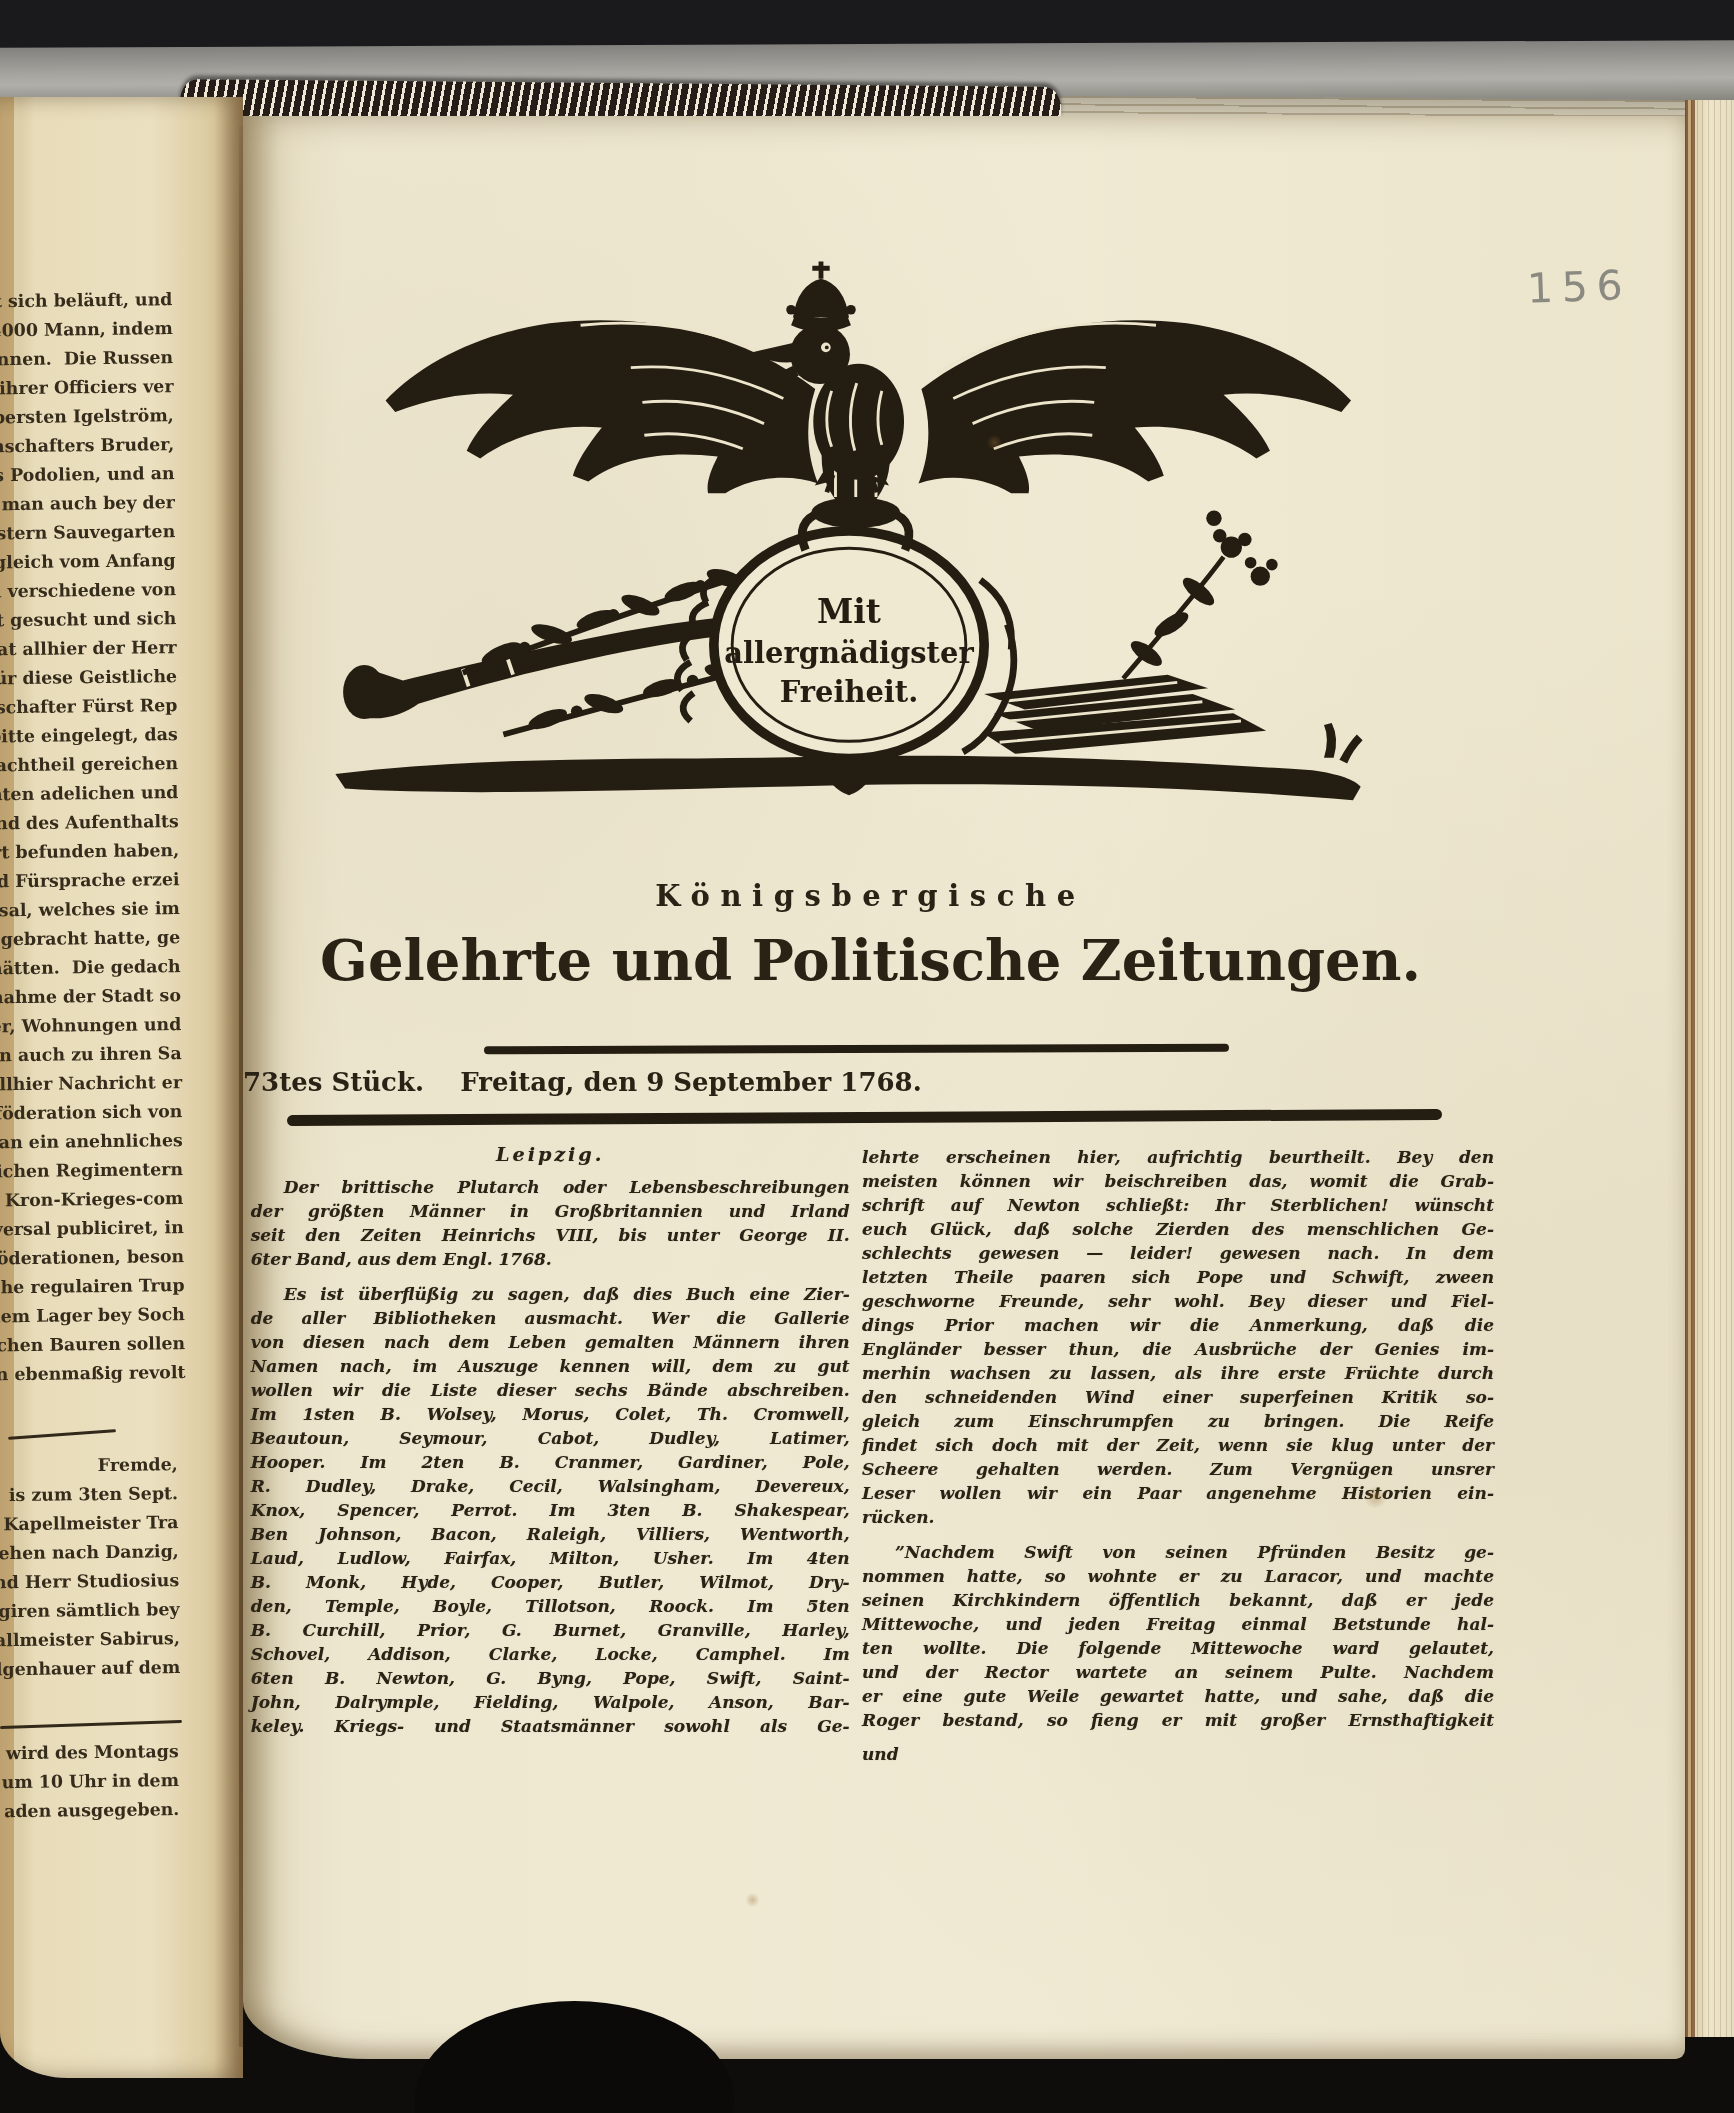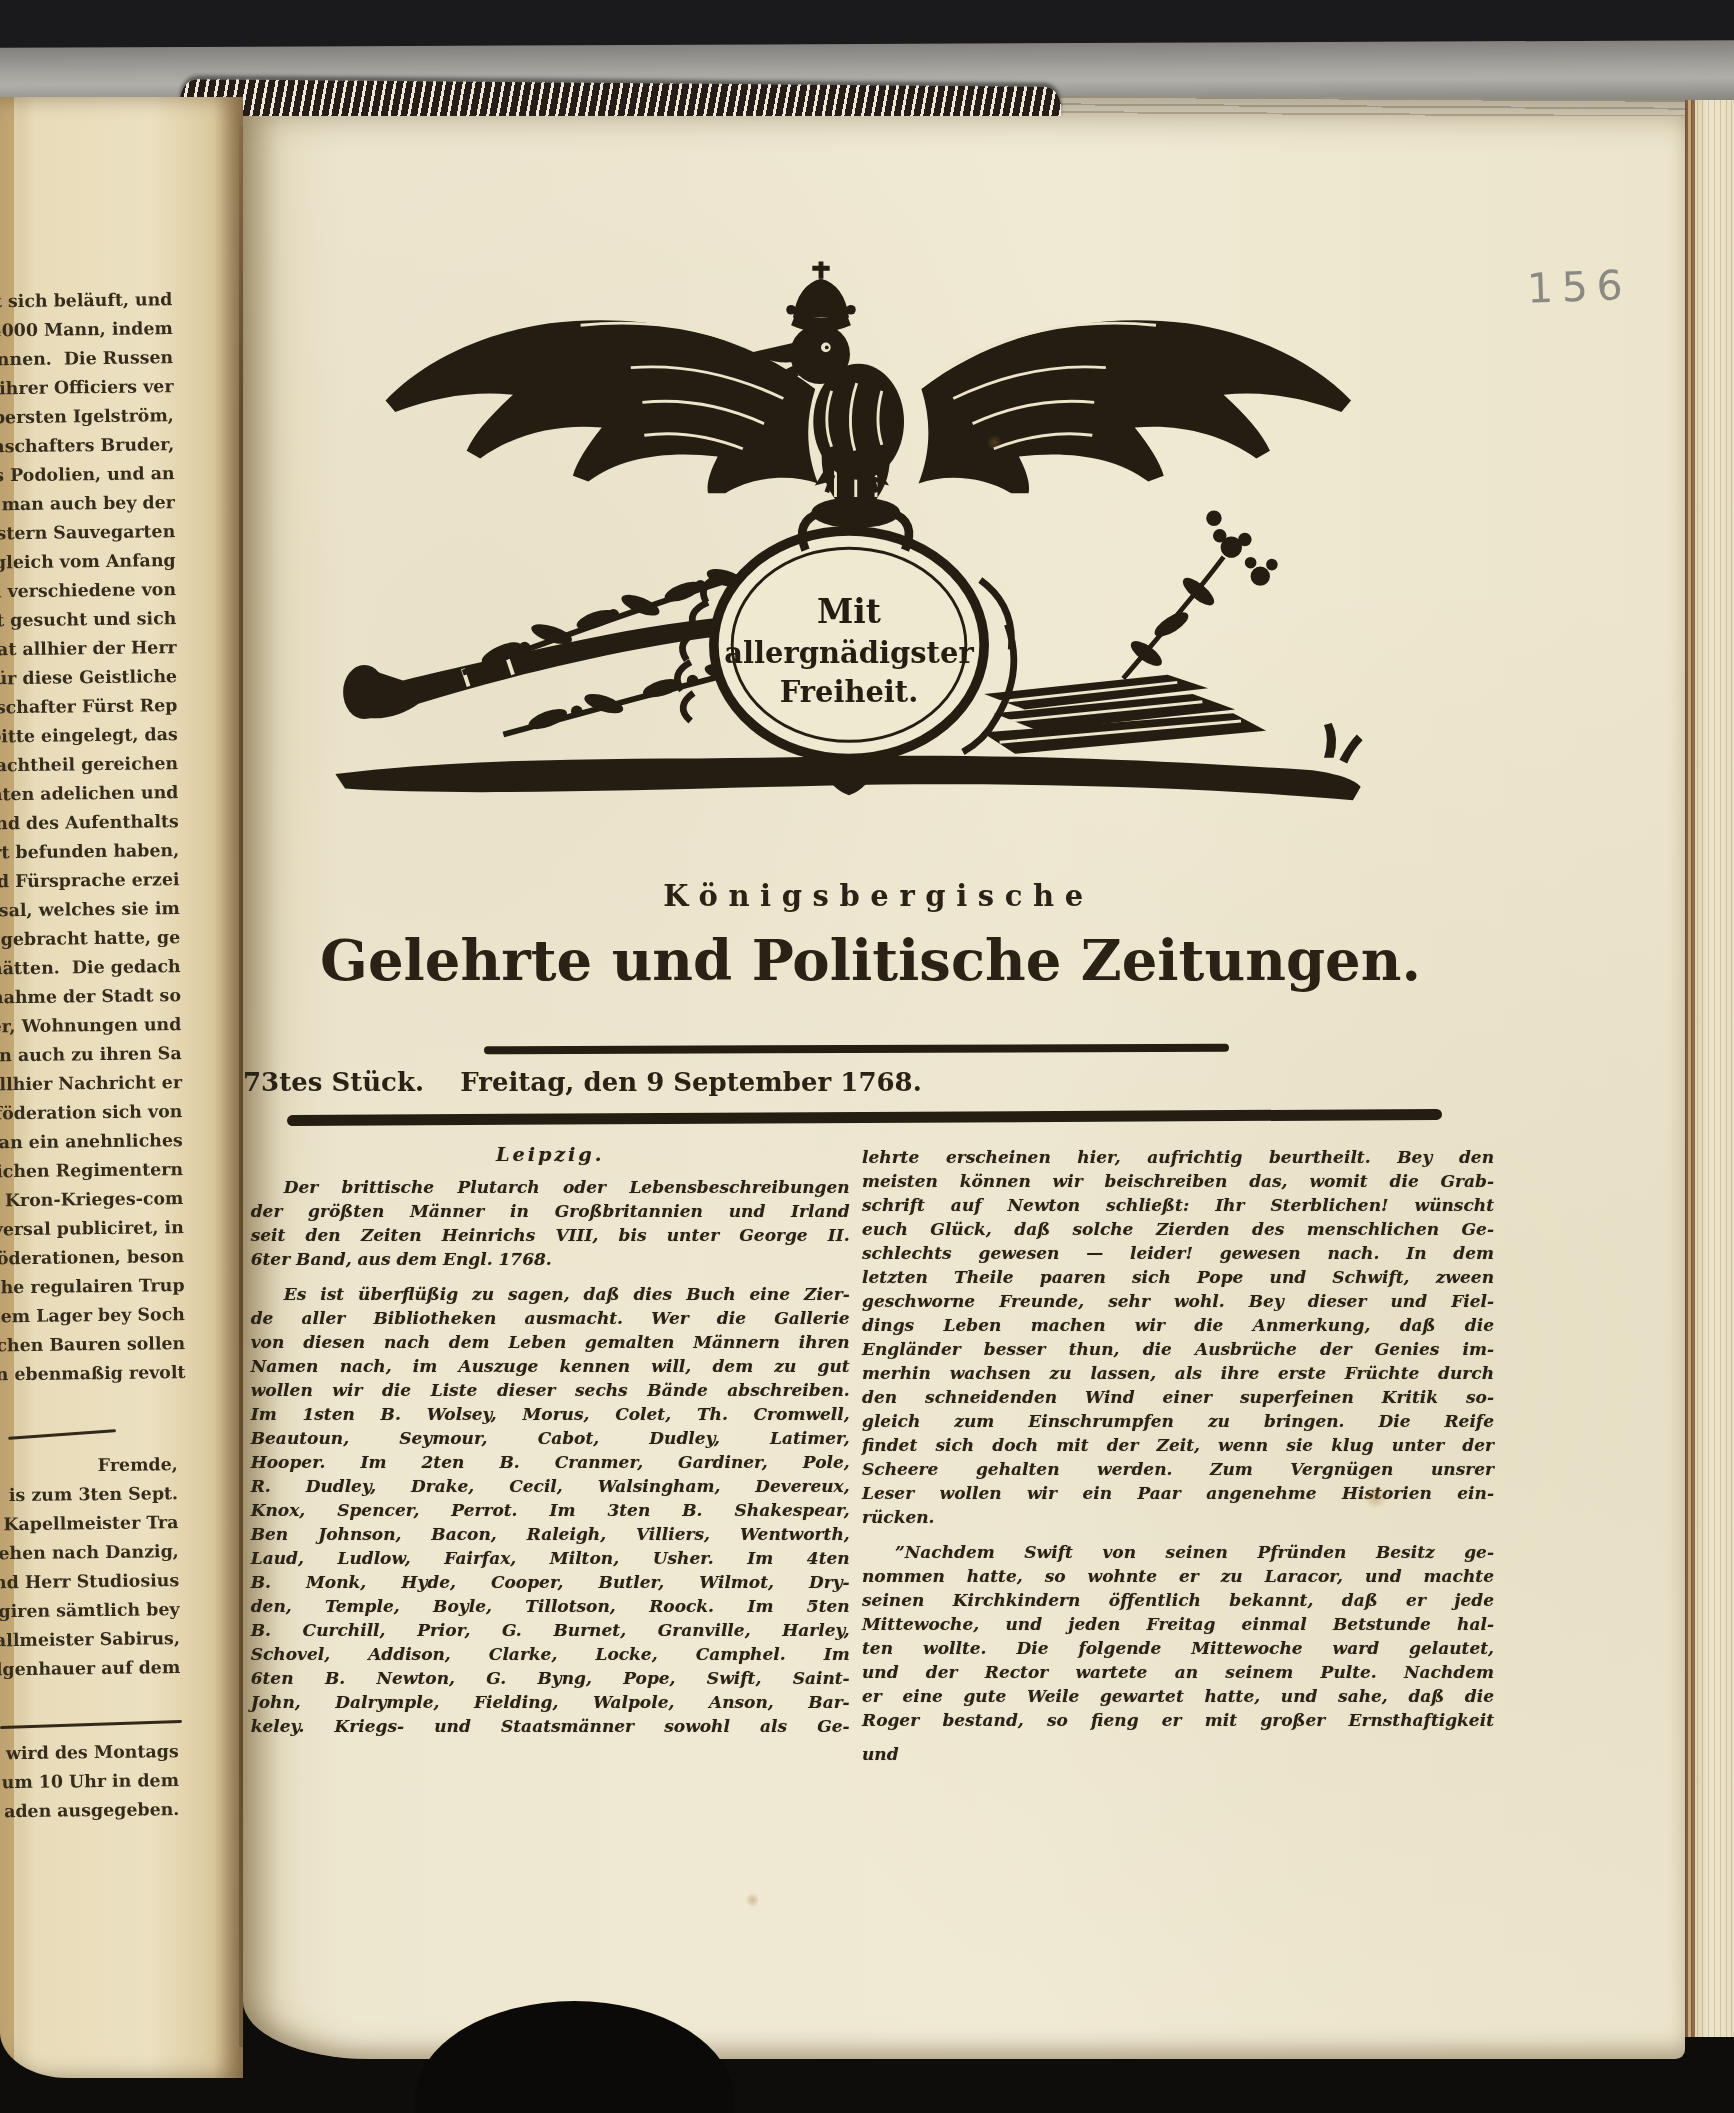--- a/index.html
+++ b/index.html
@@ -46,21 +46,21 @@
      background:
        radial-gradient(ellipse at 18% 28%,rgba(125,95,45,.05),rgba(0,0,0,0) 40%),
        radial-gradient(ellipse at 82% 64%,rgba(125,95,45,.06),rgba(0,0,0,0) 45%),
        linear-gradient(90deg,#d3c6a2 0,#e7dfc4 2.5%,#eee7d0 7%,#f0ead4 55%,#ece5cc 100%);
      box-shadow:inset 19.3px 0 33px rgba(90,68,38,.38), inset 0 -9.7px 17.4px rgba(110,90,55,.25);
      border-bottom-left-radius:126px 58px;border-bottom-right-radius:9.7px;color:#2a2215;}
   #stamp{left:1284px;top:145px;width:212px;font-family:"DejaVu Sans",sans-serif;
      font-size:41px;letter-spacing:8.7px;color:#80807a;transform:rotate(-2deg);opacity:.9;}
 
   #kicker{left:0;top:763px;width:1255px;text-align:center;font-weight:700;
-     font-size:29px;letter-spacing:10.6px;padding-left:8px;}
+     font-size:29px;letter-spacing:10.6px;}
   #main-title{left:0;top:811px;width:1255px;text-align:center;font-weight:700;
      font-size:56px;letter-spacing:0;}
   #rule-1{left:241px;top:929px;width:745px;height:7.7px;background:#241d11;border-radius:4.8px;transform:rotate(-.2deg);}
   #issue-line{left:0;top:951px;width:1255px;text-align:left;font-weight:700;font-size:26px;white-space:pre;}
   #rule-2{left:44px;top:996px;width:1155px;height:10.6px;background:#241d11;border-radius:6.8px;transform:rotate(-.3deg);}
 
   
   .col{position:absolute;font-weight:700;font-size:17px;color:#2a2215;
        text-shadow:0 0 1px rgba(42,34,21,.3);font-style:italic;}
   #left-col{left:7.7px;top:1022px;width:599px;}
@@ -284,21 +284,21 @@
 
     <div class="col" id="right-col">
       <div class="para noindent end-short">
           <div class="tline">lehrte erscheinen hier, aufrichtig beurtheilt.  Bey den</div>
           <div class="tline">meisten können wir beischreiben das, womit die Grab-</div>
           <div class="tline">schrift auf Newton schließt: Ihr Sterblichen! wünscht</div>
           <div class="tline">euch Glück, daß solche Zierden des menschlichen Ge-</div>
           <div class="tline">schlechts gewesen — leider! gewesen nach.  In dem</div>
           <div class="tline">letzten Theile paaren sich Pope und Schwift, zween</div>
           <div class="tline">geschworne Freunde, sehr wohl.  Bey dieser und Fiel-</div>
-          <div class="tline">dings Leben machen wir die Anmerkung, daß die</div>
+          <div class="tline">dings Prior machen wir die Anmerkung, daß die</div>
           <div class="tline">Engländer besser thun, die Ausbrüche der Genies im-</div>
           <div class="tline">merhin wachsen zu lassen, als ihre erste Früchte durch</div>
           <div class="tline">den schneidenden Wind einer superfeinen Kritik so-</div>
           <div class="tline">gleich zum Einschrumpfen zu bringen.   Die Reife</div>
           <div class="tline">findet sich doch mit der Zeit, wenn sie klug unter der</div>
           <div class="tline">Scheere gehalten werden.  Zum Vergnügen unsrer</div>
           <div class="tline">Leser wollen wir ein Paar angenehme Historien ein-</div>
           <div class="tline">rücken.</div>
         </div>
       <div class="para">

